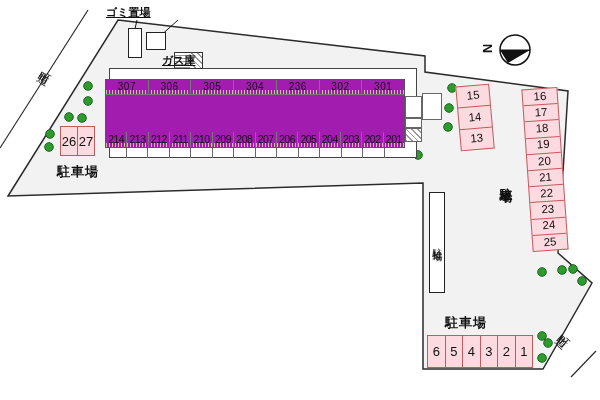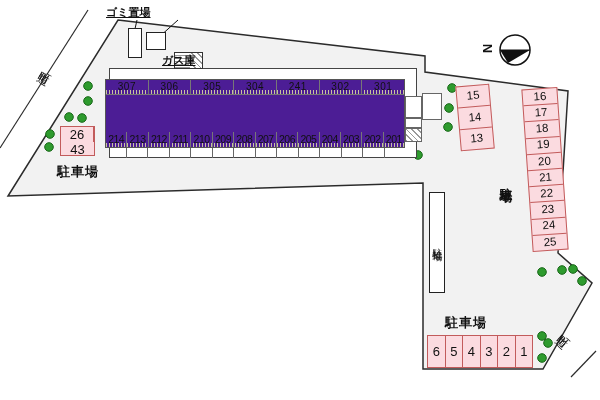--- a/index.html
+++ b/index.html
@@ -2,21 +2,21 @@
 <html><head>
 <meta charset="utf-8">
 <style>
   html,body{margin:0;padding:0;background:#fff;}
   #stage{position:relative;width:600px;height:400px;background:#fff;overflow:hidden;
          font-family:"Liberation Sans","DejaVu Sans",sans-serif;color:#111;}
   #bg{position:absolute;left:0;top:0;}
   .abs{position:absolute;box-sizing:border-box;}
   
   .outline{background:#fff;border:1.5px solid #444;}
-  .ublock{background:#4c1d95;border:1px solid #555;display:flex;flex-direction:column;}
+  .ublock{background:#a21caf;border:1px solid #555;display:flex;flex-direction:column;}
   .brow{display:flex;border-bottom:1px solid #777;
         background-image:repeating-linear-gradient(90deg,#c9c2a0 0 1px,transparent 1px 3px);
         background-size:100% 4px;background-position:bottom;background-repeat:no-repeat;}
   .brow:last-child{border-bottom:none;}
   .ucell{flex:1;display:flex;align-items:center;justify-content:center;
          border-right:1px solid #777;font-size:10.5px;letter-spacing:-0.5px;white-space:nowrap;overflow:visible;}
   .ucell:last-child{border-right:none;text-align:right;}
   .u3{font-size:10px;letter-spacing:0.5px;}
   .bstrip{display:flex;}
   .bstrip div{flex:1;border-right:1px solid #666;}
@@ -92,21 +92,21 @@
   <div class="abs hatch-box" style="left:405px;top:128px;width:17px;height:14px;"></div>
   <div class="abs box" style="left:128px;top:28px;width:14px;height:30px;"></div>
   <div class="abs box" style="left:146px;top:32px;width:20px;height:18px;"></div>
 
   <div class="abs ublock" style="left:105px;top:79px;width:300px;height:69px;">
     <div class="brow" style="height:22px;">
       <span class="ucell u3">307</span>
       <span class="ucell u3">306</span>
       <span class="ucell u3">305</span>
       <span class="ucell u3">304</span>
-      <span class="ucell u3">241</span>
+      <span class="ucell u3">236</span>
       <span class="ucell u3">302</span>
       <span class="ucell u3">301</span>
     </div>
     <div class="brow" style="height:24px;margin-top:37px;">
       <span class="ucell">214</span>
       <span class="ucell">213</span>
       <span class="ucell">212</span>
       <span class="ucell">211</span>
       <span class="ucell">210</span>
       <span class="ucell">209</span>
@@ -130,23 +130,23 @@
       <div></div>
     <div></div>
       <div></div>
       <div></div>
       <div></div>
       <div></div>
       <div></div>
       <div></div>
   </div>
 
-  <div class="abs pg" style="left:60px;top:126px;width:35px;height:30px;flex-direction:column;">
+  <div class="abs pg" style="left:60px;top:126px;width:35px;height:30px;">
     <span class="ph">26</span>
-    <span class="ph">43</span>
+    <span class="ph">27</span>
   </div>
   <div class="abs pg col" style="left:458px;top:85px;width:34px;height:65px;transform:rotate(-5deg);">
     <span class="pv">15</span>
     <span class="pv">14</span>
     <span class="pv">13</span>
   </div>
   <div class="abs pg col" style="left:527px;top:88px;width:36px;height:163px;transform:rotate(-4deg);">
     <span class="pv">16</span>
     <span class="pv">17</span>
     <span class="pv">18</span>

